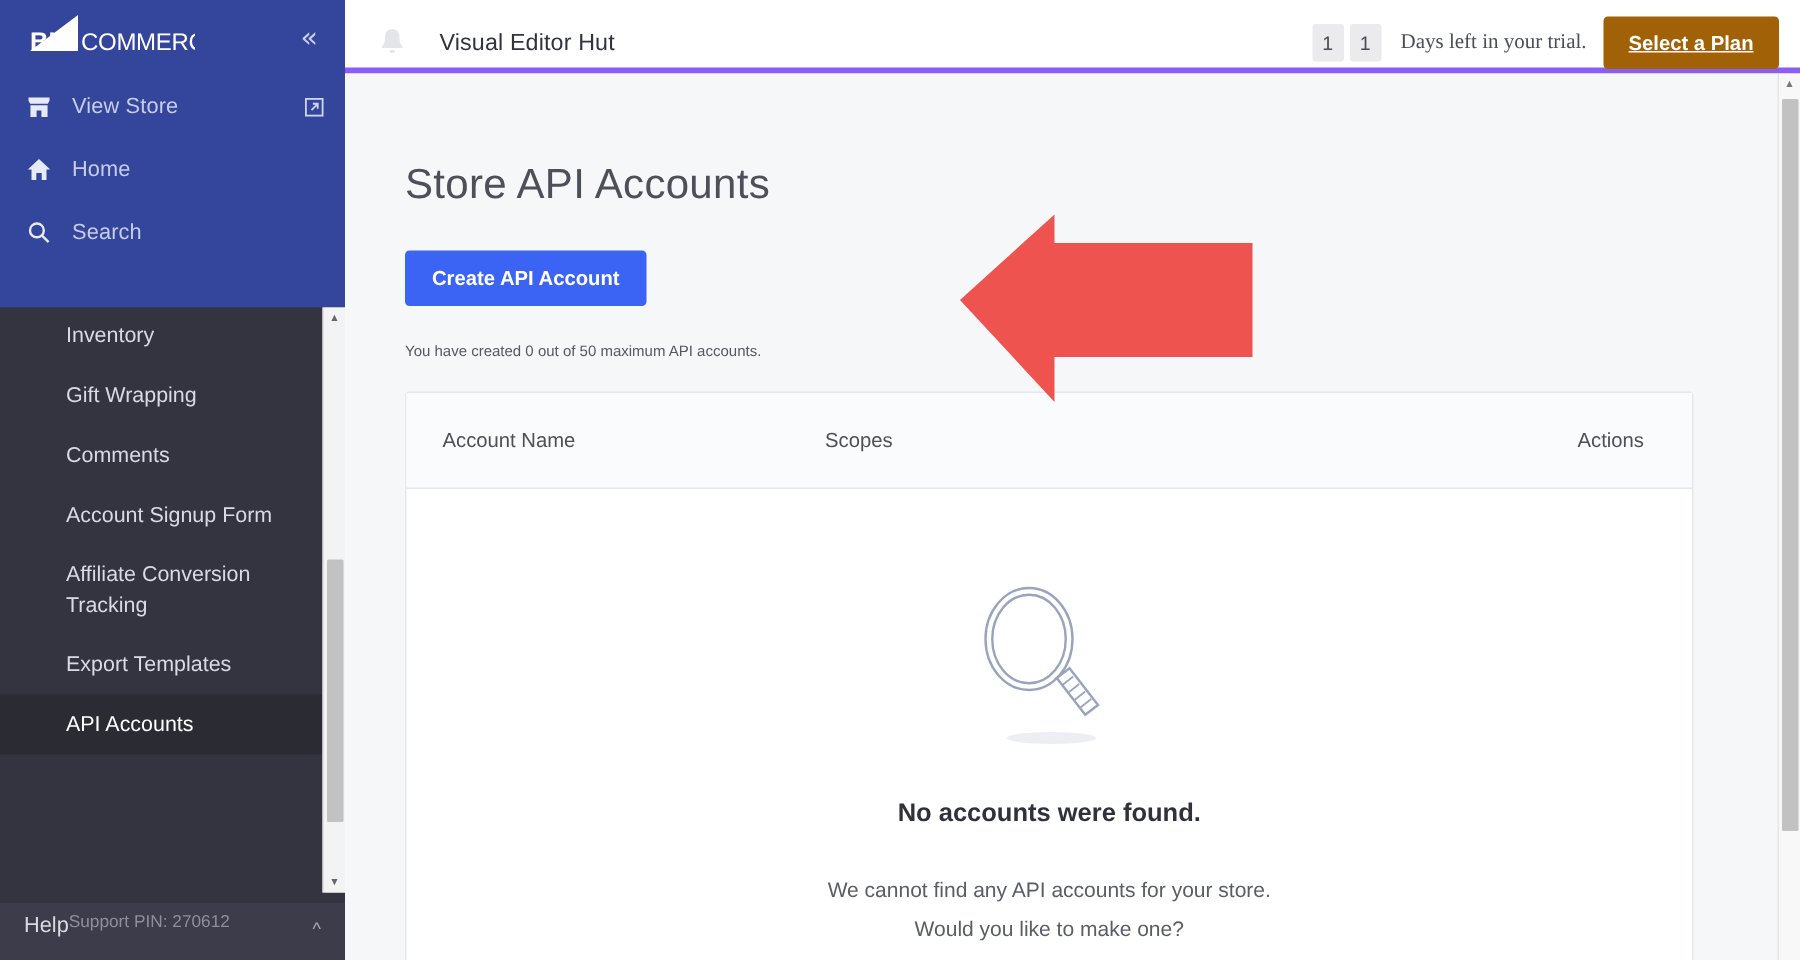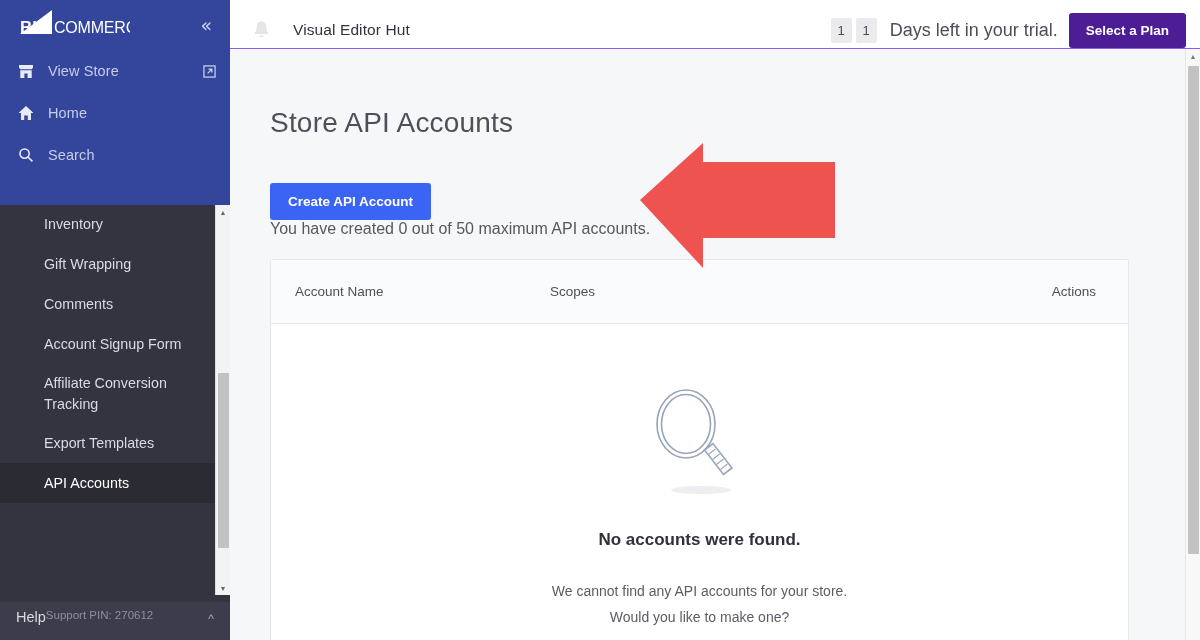--- a/index.html
+++ b/index.html
@@ -87,55 +87,56 @@
   }
   #help-texts { display: flex; flex-direction: row; }
   #help-title { color: #d9dbe4; font-size: 14.5px; line-height: 19px; }
   #help-sub { color: #8e909e; font-size: 11.5px; line-height: 14px; }
   #help-caret { color: #a9abb8; font-size: 12px; line-height: 22px; }
 
   
   #main { flex: 1; position: relative; background: #ffffff; height: 640px; }
   #topbar {
     height: 49px; background: #ffffff;
-    border-bottom: 1px solid #8b5cf6;
+    border-bottom: 4px solid #8b5cf6;
     display: flex; align-items: center;
     padding: 12px 14px 0 22px;
   }
   #bell { margin-right: 22px; display: flex; align-items: center; }
   #store-title { font-size: 15.5px; color: #313440; letter-spacing: .1px; }
   #topbar-right { margin-left: auto; display: flex; align-items: center; gap: 11px; }
   .trial-digit {
     width: 21px; height: 25px; background: #ebebed; color: #4a4d57;
     display: flex; align-items: center; justify-content: center;
     font-size: 13px; border-radius: 2px;
   }
   .trial-digits { display: flex; gap: 4px; }
-  #trial-text { font-size: 18px; color: #4b4e58; margin-left: 2px; }
+  #trial-text { font-size: 14px; color: #4b4e58; margin-left: 2px; font-family: Liberation Serif, serif; }
   #select-plan {
-    background: #4c1d95; color: #fff; font-size: 13.5px; font-weight: bold;
+    background: #a16207; color: #fff; font-size: 13.5px; font-weight: bold;
     border: none; border-radius: 3px; padding: 10px 17px; cursor: pointer;
     font-family: "Liberation Sans", sans-serif;
+    text-decoration: underline;
   }
 
   #content {
     position: absolute; top: 49px; left: 0; right: 15px; bottom: 0;
     background: #f6f7f9; overflow: hidden; padding: 0;
   }
   #content-inner { padding: 58px 0 0 40px; }
   #page-title {
     font-size: 28px; color: #4d5058; font-weight: normal;
-    letter-spacing: .2px; margin-bottom: 44px;
+    letter-spacing: .2px; margin-bottom: 28px;
   }
   #create-btn {
     background: #3c64f4; color: #fff; font-size: 13.5px; font-weight: bold;
     border: none; border-radius: 3px; padding: 11px 18px; cursor: pointer;
     font-family: "Liberation Sans", sans-serif;
   }
-  #created-note { font-size: 16px; color: #55585f; }
+  #created-note { margin-top: 25px; font-size: 10px; color: #55585f; }
 
   #table-card {
     margin-top: 21px; margin-right: 56px;
     background: #fff; border: 1px solid #e5e7ea; border-radius: 3px;
   }
   #table-head {
     background: #fafbfc; border-bottom: 1px solid #e5e7ea;
     display: flex; align-items: center; height: 64px;
     padding: 0 32px 0 24px;
     font-size: 13.5px; color: #4d5058;

